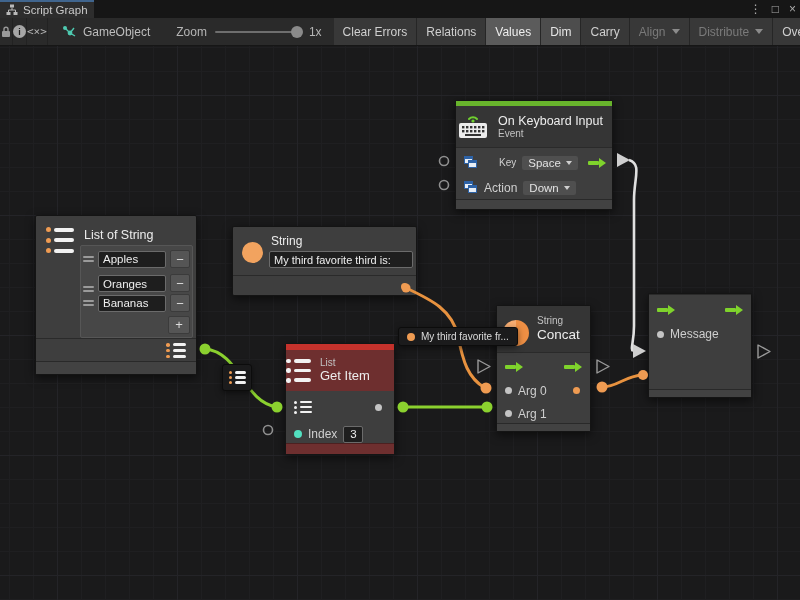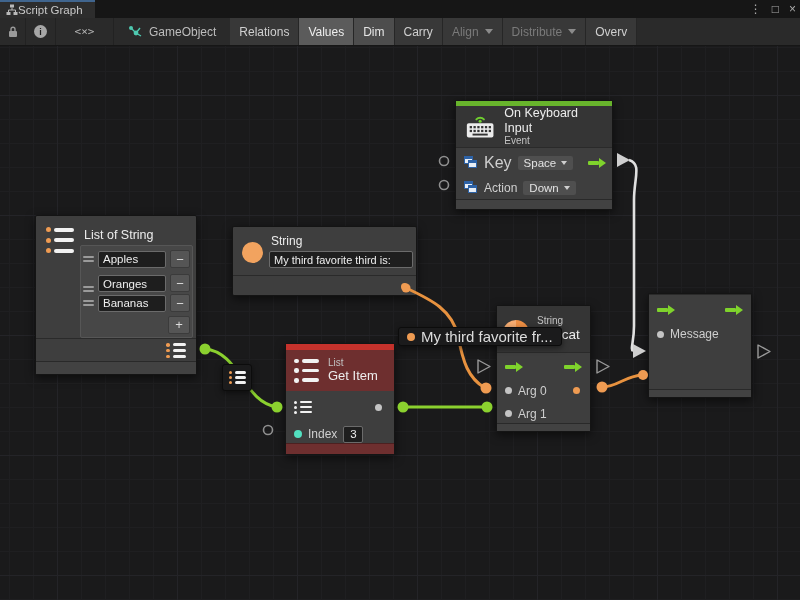--- a/index.html
+++ b/index.html
@@ -1,22 +1,22 @@
 <!DOCTYPE html>
 <html><head>
 <meta charset="utf-8">
 <style>
   * { margin:0; padding:0; box-sizing:border-box; }
   html,body { width:800px; height:600px; overflow:hidden; background:#111;
     font-family:"Liberation Sans","DejaVu Sans",sans-serif; -webkit-font-smoothing:antialiased; }
 
   
   .titlebar { position:absolute; top:0; left:0; width:800px; height:18px; background:#161616; }
-  .tab { position:absolute; top:0; left:0; height:18px; padding:0 12px 0 6px; background:#2d2d2d;
-    border-top:2px solid #40658e; display:flex; align-items:center; color:#c9c9c9; font-size:11.5px; }
+  .tab { position:absolute; top:0; left:0; height:18px; padding:0 6px 0 6px; background:#2d2d2d;
+    border-top:2px solid #40658e; display:flex; align-items:center; gap:5px; color:#c9c9c9; font-size:11.5px; }
   .win-controls { position:absolute; top:0; right:4px; height:18px; display:flex; align-items:center; gap:10px;
     color:#aaa; font-size:12px; }
   .win-controls span { cursor:default; line-height:18px; }
 
   .toolbar { position:absolute; top:18px; left:0; width:800px; height:28px; background:#2a2a2a;
     border-bottom:1px solid #161616; display:flex; align-items:stretch; color:#cfcfcf; font-size:12px; }
   .tb-icon-btn { width:26px; display:flex; align-items:center; justify-content:center; border-right:1px solid #222; }
   .tb-code { width:58px; display:flex; align-items:center; justify-content:center; color:#b5b5b5;
     font-family:"DejaVu Sans Mono",monospace; font-size:11px; border-right:1px solid #222; }
   .tb-go { display:flex; align-items:center; gap:6px; padding:0 10px 0 14px; color:#bdbdbd; }
@@ -39,21 +39,21 @@
       linear-gradient(90deg, #242428 1px, transparent 1px),
       linear-gradient(#1f1f21 1px, transparent 1px),
       linear-gradient(90deg, #1f1f21 1px, transparent 1px);
     background-size:120px 120px, 120px 120px, 24px 24px, 24px 24px;
     background-position:57px 49px, 57px 49px, 9px 1px, 9px 1px; }
 
   
   .node { position:absolute; background:#3e3e3e; border:1px solid #141414; border-radius:2px;
     box-shadow:0 3px 10px rgba(0,0,0,.55); color:#ddd; z-index:2; }
   .strip { height:5px; }
-  .hdr { display:flex; align-items:center; gap:8px; padding:6px 8px; background:#353535; }
+  .hdr { display:flex; align-items:center; gap:8px; padding:6px 0; background:#353535; }
   .hdr .tcol { display:flex; flex-direction:column; line-height:1.15; }
   .t-small { font-size:10px; color:#c2c2c2; }
   .t-big { font-size:13px; color:#ededed; }
   .sep { border-top:1px solid #2a2a2a; }
   .row { display:flex; align-items:center; gap:6px; padding:0 8px; position:relative; }
   .footer { background:#424242; border-top:1px solid #292929; }
 
   .dot { border-radius:50%; flex:0 0 auto; }
   .dot-grey { width:7px; height:7px; background:#c4c4c4; }
   .dot-teal { width:8px; height:8px; background:#52e0c0; }
@@ -83,21 +83,21 @@
   .winicon .back { left:0; top:0; }
   .winicon .front { left:4px; top:4px; }
 
   .handle { display:flex; flex-direction:column; gap:2px; width:11px; flex:0 0 auto; }
   .handle i { display:block; height:2px; background:#9a9a9a; border-radius:1px; }
   .row-btn { width:20px; height:18px; background:#555; border:1px solid #3b3b3b; border-radius:2px;
     color:#ddd; font-size:13px; display:flex; align-items:center; justify-content:center; flex:0 0 auto; }
 
   .wires { position:absolute; top:0; left:0; width:800px; height:600px; z-index:3; pointer-events:none; }
   .vtooltip { position:absolute; z-index:4; background:#1b1b1c; border:1px solid #0c0c0c; border-radius:3px;
-    display:flex; align-items:center; gap:6px; color:#dcdcdc; font-size:15px; box-shadow:0 2px 6px rgba(0,0,0,.5); }
+    display:flex; align-items:center; gap:6px; color:#dcdcdc; font-size:10px; box-shadow:0 2px 6px rgba(0,0,0,.5); }
 </style>
 </head>
 <body>
 
 <div class="titlebar">
   <div class="tab">
     <svg width="12" height="12" viewBox="0 0 12 12">
       <rect x="4" y="0.5" width="4" height="3" fill="#b9b9b9"></rect>
       <rect x="0.5" y="8" width="4" height="3" fill="#b9b9b9"></rect>
       <rect x="7.5" y="8" width="4" height="3" fill="#b9b9b9"></rect>
@@ -124,21 +124,29 @@
   </div>
   <div class="tb-code">&lt;×&gt;</div>
   <div class="tb-go">
     <svg width="15" height="14" viewBox="0 0 15 14">
       <path d="M3 3 L8 8 M8 8 L13 11 M8 8 L12 3" stroke="#4ec9b0" stroke-width="1.4" fill="none"></path>
       <circle cx="3" cy="3" r="2" fill="#4ec9b0"></circle>
       <circle cx="8" cy="8" r="2.4" fill="#4ec9b0"></circle>
     </svg>
     <span>GameObject</span>
   </div>
+  <div class="tb-zoom">
+    <span>Zoom</span>
+    <div class="zoom-track">
+      <div class="zoom-knob"></div>
+    </div>
+    <span>1x</span>
+  </div>
   <div class="tb-btns">
+    <div class="tb-btn">Clear Errors</div>
     <div class="tb-btn">Relations</div>
     <div class="tb-btn active1">Values</div>
     <div class="tb-btn active2">Dim</div>
     <div class="tb-btn">Carry</div>
     <div class="tb-btn disabled">
       <span>Align</span>
       <span class="caret-dn"></span>
     </div>
     <div class="tb-btn disabled">
       <span>Distribute</span>
@@ -177,21 +185,21 @@
       <span class="t-big" style="font-size:12.5px;">On Keyboard Input</span>
       <span class="t-small">Event</span>
     </div>
   </div>
   <div class="sep"></div>
   <div class="row" style="height:25px; margin-top:2px;">
     <div class="winicon">
         <div class="pane back"></div>
         <div class="pane front"></div>
       </div>
-    <span style="font-size:16px;color:#cfcfcf;">Key</span>
+    <span style="font-size:10px;color:#cfcfcf;margin-left:15px;">Key</span>
     <div class="dropdown">
       <span>Space</span>
       <span class="dd-caret"></span>
     </div>
     <div class="flow-arrow" style="position:absolute; right:6px;">
       <div class="fa-stem"></div>
         <div class="fa-head"></div>
     </div>
   </div>
   <div class="row" style="height:25px;">

